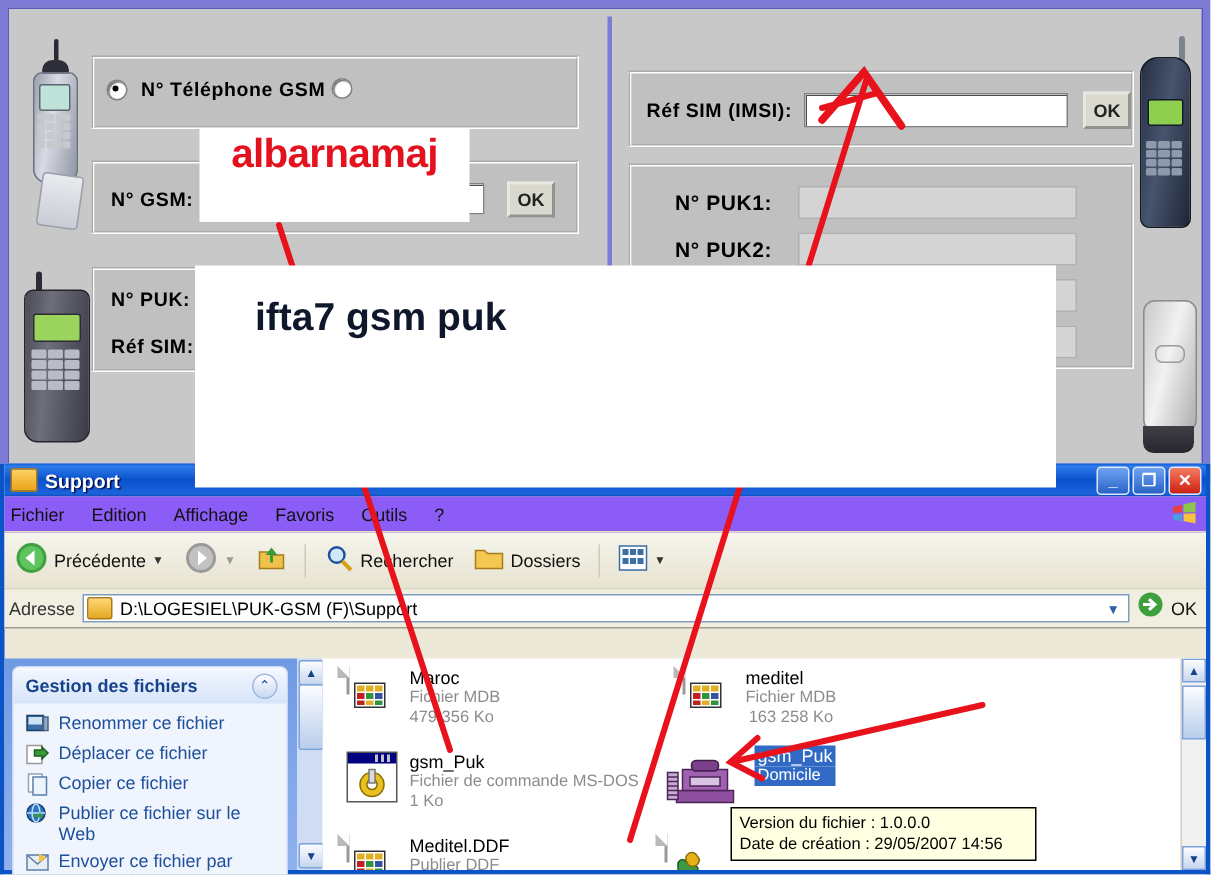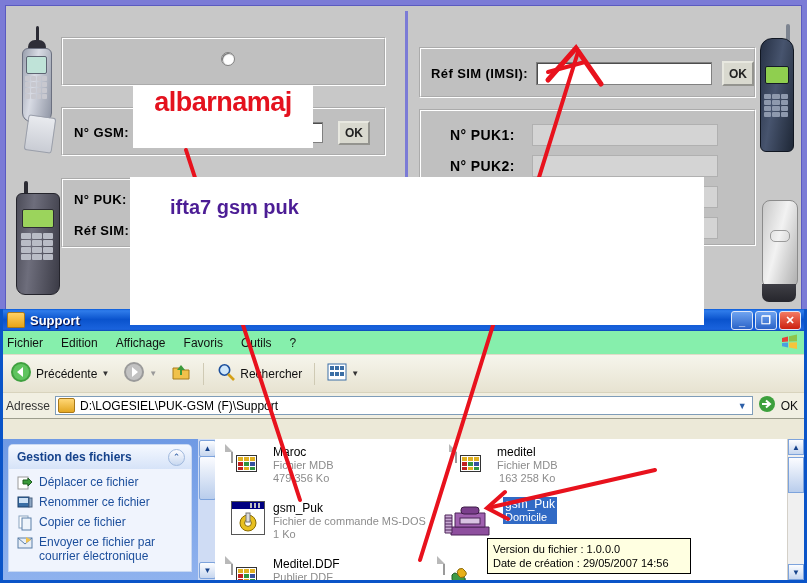--- a/index.html
+++ b/index.html
@@ -50,38 +50,38 @@
                pointer-events:none;z-index:40;}
 
   
   .whitebox{position:absolute;background:#fff;z-index:45;}
   #anno-albarnamaj{left:133px;top:86px;width:180px;height:62px;
         display:flex;align-items:flex-start;justify-content:center;}
   #anno-albarnamaj span{font-size:27px;font-weight:bold;color:#e4121e;
         font-family:"Liberation Sans", sans-serif;letter-spacing:-.5px;
         margin-top:1px;}
   #anno-ifta7{left:130px;top:177px;width:574px;height:148px;}
-  #anno-ifta7 span{position:absolute;left:40px;top:19px;font-size:20px;
-        font-weight:bold;color:#4c1d95;
+  #anno-ifta7 span{position:absolute;left:40px;top:19px;font-size:26px;
+        font-weight:bold;color:#0f172a;
         font-family:"Liberation Sans", sans-serif;}
 
   
   #explorer{position:absolute;left:0;top:309px;width:807px;height:274px;
             background:#ece9d8;border:3px solid #0a54c8;border-top:none;
             box-sizing:border-box;}
   #titlebar{height:22px;background:linear-gradient(180deg,#0a5ad8 0%,#2f7cea 8%,
             #0a53cd 48%,#1a63dd 92%,#0b48b4 100%);
             display:flex;align-items:center;position:relative;}
   #titlebar .tname{color:#fff;font-weight:bold;font-size:13px;
             text-shadow:1px 1px 1px #003;margin-left:5px;}
   .winbtn{width:20px;height:17px;border:1px solid #dfe8f8;border-radius:3px;
           display:flex;align-items:center;justify-content:center;
           color:#fff;font-size:11px;font-weight:bold;cursor:pointer;}
   #menubar{height:23px;display:flex;align-items:center;gap:18px;
-           padding-left:4px;background:#86efac;border-bottom:1px solid #e0dcc8;
+           padding-left:4px;background:#8b5cf6;border-bottom:1px solid #e0dcc8;
            position:relative;}
   #menubar span{font-size:12px;color:#111;cursor:pointer;}
   #toolbar{height:37px;background:linear-gradient(180deg,#f6f5ec,#e7e3d1);
            display:flex;align-items:center;gap:4px;padding-left:2px;
            border-bottom:1px solid #d8d3bd;}
   .tbtn{display:flex;align-items:center;gap:4px;padding:2px 5px;
         font-size:12px;color:#111;cursor:pointer;border-radius:3px;}
   .tsep{width:1px;height:22px;background:#cfcab4;margin:0 3px;}
   #addrbar{height:25px;display:flex;align-items:center;gap:5px;
            background:#f1efe2;border-bottom:1px solid #9d9d8d;padding:0 3px;}
@@ -220,20 +220,24 @@
       </div>
     </div>
 
     <div class="phone" style="left:752px;top:190px;width:44px;height:110px;">
       <div class="ph-body" style="left:4px;top:4px;width:34px;height:86px;background:linear-gradient(105deg,#c8c8c8,#f2f2f2 45%,#aeaeae);border:1px solid #8b8b8b;border-radius:8px;"></div>
       <div style="position:absolute;left:12px;top:34px;width:18px;height:10px;border:1px solid #9a9a9a;border-radius:5px;"></div>
       <div style="position:absolute;left:4px;top:88px;width:34px;height:18px;background:linear-gradient(180deg,#3f3f46,#26262c);border-radius:0 0 7px 7px;"></div>
     </div>
 
     <div class="group" style="left:55px;top:31px;width:325px;height:49px;">
+      <div class="radio-row" style="left:8px;top:13px;">
+        <span class="radio on"></span>
+        <span class="lbl">N° Téléphone  GSM</span>
+      </div>
       <div class="radio-row" style="left:158px;top:13px;">
         <span class="radio"></span>
       </div>
     </div>
 
     <div class="group" style="left:55px;top:101px;width:325px;height:49px;">
       <span class="lbl" style="position:absolute;left:11px;top:16px;">N° GSM:</span>
       <div class="field" style="position:absolute;left:72px;top:13px;width:188px;height:21px;">
         <span style="display:block;font-size:12px;padding:3px 4px;"></span>
       </div>
@@ -337,20 +341,28 @@
     <div class="tsep"></div>
     <div class="tbtn">
       <span>
         <svg width="20" height="20" viewBox="0 0 20 20">
             <circle cx="8.5" cy="8" r="5.2" fill="#cfe7fa" stroke="#1c4f9c" stroke-width="1.6"></circle>
             <line x1="12" y1="12" x2="18" y2="18" stroke="#d4a017" stroke-width="2.6"></line>
           </svg>
       </span>
       <span>Rechercher</span>
     </div>
+    <div class="tbtn">
+      <span>
+        <svg width="20" height="18" viewBox="0 0 20 18">
+            <path d="M1 4 h6 l2 2 h10 v10 H1 Z" fill="#f3c751" stroke="#a87c1a"></path>
+          </svg>
+      </span>
+      <span>Dossiers</span>
+    </div>
     <div class="tsep"></div>
     <div class="tbtn">
       <span>
         <svg width="20" height="18" viewBox="0 0 20 18">
             <rect x="1" y="1" width="18" height="16" fill="#fff" stroke="#3a6ea5"></rect>
             <g fill="#3a6ea5">
               <rect x="3" y="3" width="4" height="4"></rect>
               <rect x="8" y="3" width="4" height="4"></rect>
               <rect x="13" y="3" width="4" height="4"></rect>
               <rect x="3" y="9" width="4" height="4"></rect>
@@ -384,44 +396,55 @@
     <div id="sidebar">
       <div class="panelbox">
         <div class="panelhdr">
           <b>Gestion des fichiers</b>
           <span class="chev">⌃</span>
         </div>
         <div style="padding:4px 0 6px 0;">
           <div class="plink">
             <span class="picon">
               <svg width="16" height="16" viewBox="0 0 16 16">
-                  <rect x="1" y="2" width="10" height="12" fill="#fff" stroke="#999"></rect>
-                  <path d="M6 5 h5 v-2 l4 4 l-4 4 v-2 H6 Z" fill="#3a9a3a" stroke="#1d5e1d"></path>
-                </svg>
-            </span>
-            <span class="ptxt">Déplacer ce fichier</span>
-          </div>
-          <div class="plink">
-            <span class="picon">
-              <svg width="16" height="16" viewBox="0 0 16 16">
                   <rect x="1" y="2" width="11" height="10" fill="#3a6ea5" stroke="#1b3e6b"></rect>
                   <rect x="2" y="3" width="9" height="5" fill="#cfe2f5"></rect>
                   <rect x="12" y="3" width="3" height="9" fill="#8fa8c4" stroke="#4b6382"></rect>
                 </svg>
             </span>
             <span class="ptxt">Renommer ce fichier</span>
           </div>
           <div class="plink">
             <span class="picon">
               <svg width="16" height="16" viewBox="0 0 16 16">
+                  <rect x="1" y="2" width="10" height="12" fill="#fff" stroke="#999"></rect>
+                  <path d="M6 5 h5 v-2 l4 4 l-4 4 v-2 H6 Z" fill="#3a9a3a" stroke="#1d5e1d"></path>
+                </svg>
+            </span>
+            <span class="ptxt">Déplacer ce fichier</span>
+          </div>
+          <div class="plink">
+            <span class="picon">
+              <svg width="16" height="16" viewBox="0 0 16 16">
                   <rect x="2" y="1" width="9" height="12" fill="#fff" stroke="#8aa4c0"></rect>
                   <rect x="5" y="3" width="9" height="12" fill="#eef4fb" stroke="#5b7fa8"></rect>
                 </svg>
             </span>
             <span class="ptxt">Copier ce fichier</span>
+          </div>
+          <div class="plink">
+            <span class="picon">
+              <svg width="16" height="16" viewBox="0 0 16 16">
+                  <circle cx="7" cy="7" r="6" fill="#2f74c0" stroke="#17406f"></circle>
+                  <ellipse cx="7" cy="7" rx="2.6" ry="6" fill="none" stroke="#bde0ff"></ellipse>
+                  <line x1="1" y1="7" x2="13" y2="7" stroke="#bde0ff"></line>
+                  <path d="M9 10 h5 v-2 l3 3 l-3 3 v-2 H9 Z" fill="#3a9a3a" transform="translate(-2,0) scale(0.8)"></path>
+                </svg>
+            </span>
+            <span class="ptxt">Publier ce fichier sur le Web</span>
           </div>
           <div class="plink">
             <span class="picon">
               <svg width="16" height="16" viewBox="0 0 16 16">
                   <rect x="1" y="3" width="14" height="10" fill="#e8eef6" stroke="#5b7fa8"></rect>
                   <path d="M1 3 L8 9 L15 3" fill="none" stroke="#5b7fa8"></path>
                   <path d="M9 2 l5 3 l-5 3 Z" fill="#f0c14b"></path>
                 </svg>
             </span>
             <span class="ptxt">Envoyer ce fichier par courrier électronique</span>

